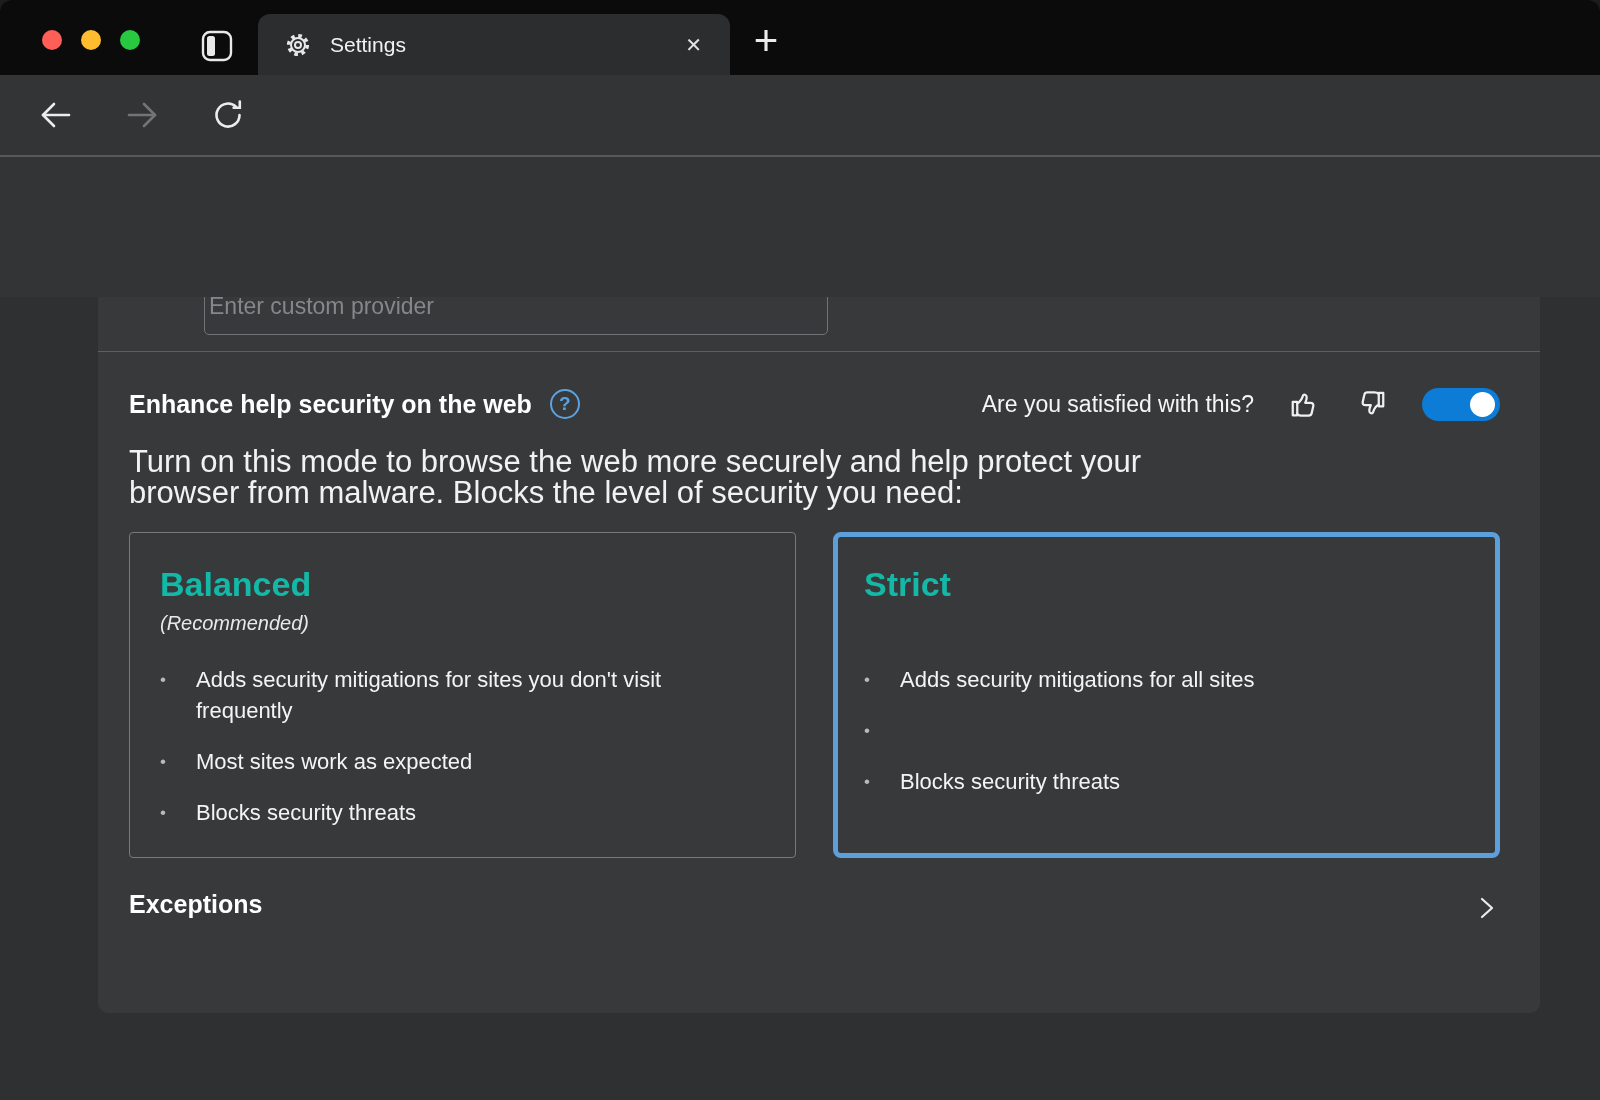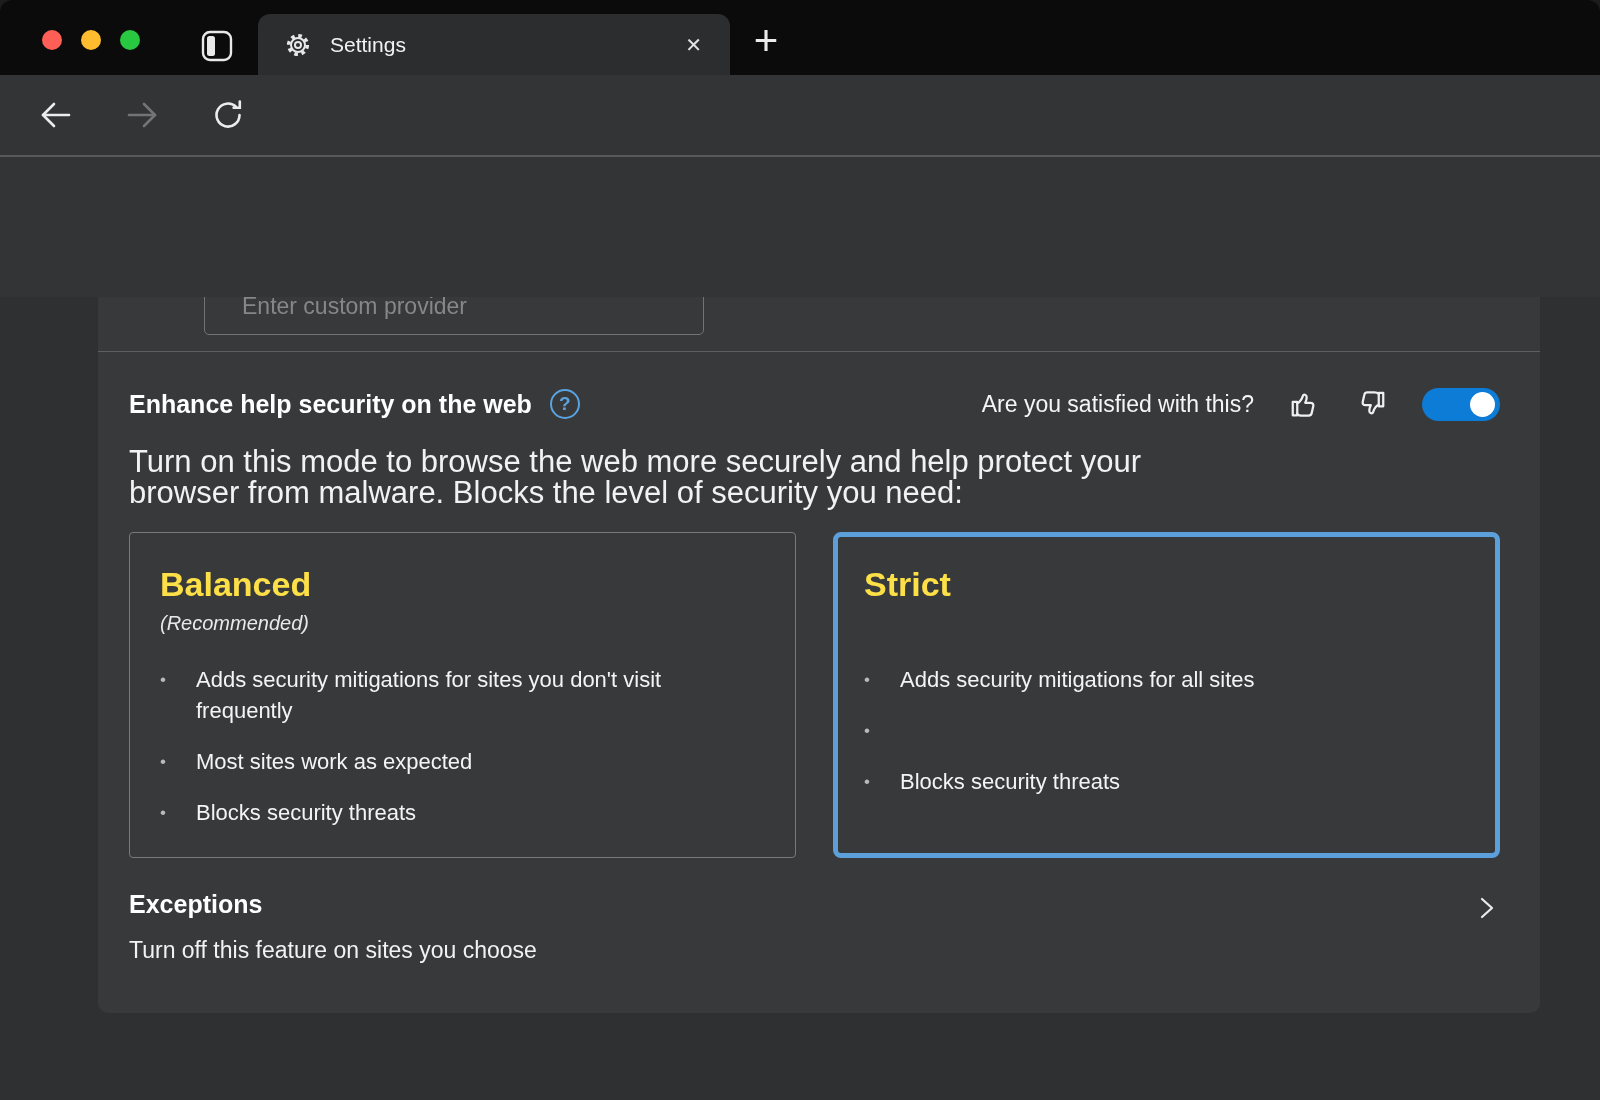--- a/index.html
+++ b/index.html
@@ -55,43 +55,43 @@
   .search-box svg { margin-left:26px; }
   .search-box input { flex:1; margin-left:22px; margin-right:10px; background:transparent; border:0; outline:0;
                       color:#e8e8e8; font-size:23px; font-family:inherit; }
   .search-box input::placeholder { color:#9b9da0; }
 
   
   .page { position:absolute; left:0; top:297px; width:1600px; height:803px; background:#2f3031; }
   .panel { position:absolute; left:98px; top:0; width:1442px; height:716px;
            background:#38393b; border-radius:0 0 10px 10px; overflow:hidden; }
   .provider-strip { height:55px; border-bottom:1px solid #5e5f61; position:relative; }
-  .provider-input { position:absolute; left:106px; top:-20px; width:500px; height:58px;
+  .provider-input { position:absolute; left:106px; top:-20px; width:624px; height:58px;
                     background:transparent; border:1px solid #727376; border-radius:5px;
-                    color:#85878a; font-size:23px; font-family:inherit; padding-left:37px; outline:0; }
+                    color:#85878a; font-size:23px; font-family:inherit; padding-left:4px; outline:0; }
   .provider-input::placeholder { color:#85878a; }
 
   .section { padding:0 40px 0 31px; }
   .head-row { margin-top:34px; display:flex; align-items:center; }
   .sec-title { color:#ffffff; font-size:25px; font-weight:700; }
   .help-ic { margin-left:18px; width:30px; height:30px; border:2px solid var(--help,#5aa3e0);
              border-radius:50%; color:var(--help,#5aa3e0); font-size:19px; font-weight:700;
              display:flex; align-items:center; justify-content:center; }
   .feedback { margin-left:auto; display:flex; align-items:center; gap:32px; }
   .feedback-q { color:#f5f5f5; font-size:23px; }
   .thumb { width:36px; height:36px; }
   .toggle { width:78px; height:33px; border-radius:17px; background:var(--toggle,#0d7cd6); position:relative; }
   .toggle .knob { position:absolute; right:5px; top:4px; width:25px; height:25px; border-radius:50%; background:#ffffff; }
 
   .desc { margin-top:24px; color:#f2f2f3; font-size:31px; line-height:31px; }
 
   .cards { margin-top:24px; display:flex; gap:37px; }
   .card { flex:1; height:326px; border:1px solid #78797b; border-radius:4px; padding:32px 30px; }
   .card.selected { border:5px solid var(--accent,#5b9fdb); border-radius:8px; padding:28px 26px; }
-  .card-title { color:#fde047; font-size:34px; font-weight:700; }
+  .card-title { color:#14b8a6; font-size:34px; font-weight:700; }
   .card-sub { height:32px; margin-top:8px; color:#e9e9e9; font-size:20px;font-style:italic; }
   .card ul { list-style:none; margin-top:20px; }
   .card li { display:flex; margin-bottom:20px; color:#f4f4f4; font-size:22px; line-height:31px; }
   .card li .dot { width:36px; flex:none; color:#b9b9b9; font-size:17px; line-height:31px; }
   .card li .btext { max-width:560px; }
 
   .exceptions { margin-top:32px; display:flex; }
   .exc-title { color:#ffffff; font-size:25px; font-weight:700; }
   .exc-desc { margin-top:18px; color:#f2f2f3; font-size:23px; }
   .exc-chevron { margin-left:auto; margin-top:4px; width:28px; height:28px; }
@@ -284,21 +284,20 @@
                   <span class="dot">•</span>
                   <span class="btext">Blocks security threats</span>
                 </li>
             </ul>
           </div>
         </div>
 
         <div class="exceptions">
           <div>
             <div class="exc-title">Exceptions</div>
-            <div class="exc-desc">Turn off this feature on sites you choose</div>
           </div>
           <span class="exc-chevron">
             <svg width="28" height="28" viewBox="0 0 28 28" fill="none" stroke="#ececec" stroke-width="2.2" stroke-linecap="round" stroke-linejoin="round">
                 <path d="M10 5 L20 14 L10 23"></path>
               </svg>
           </span>
         </div>
       </div>
     </div>
 

